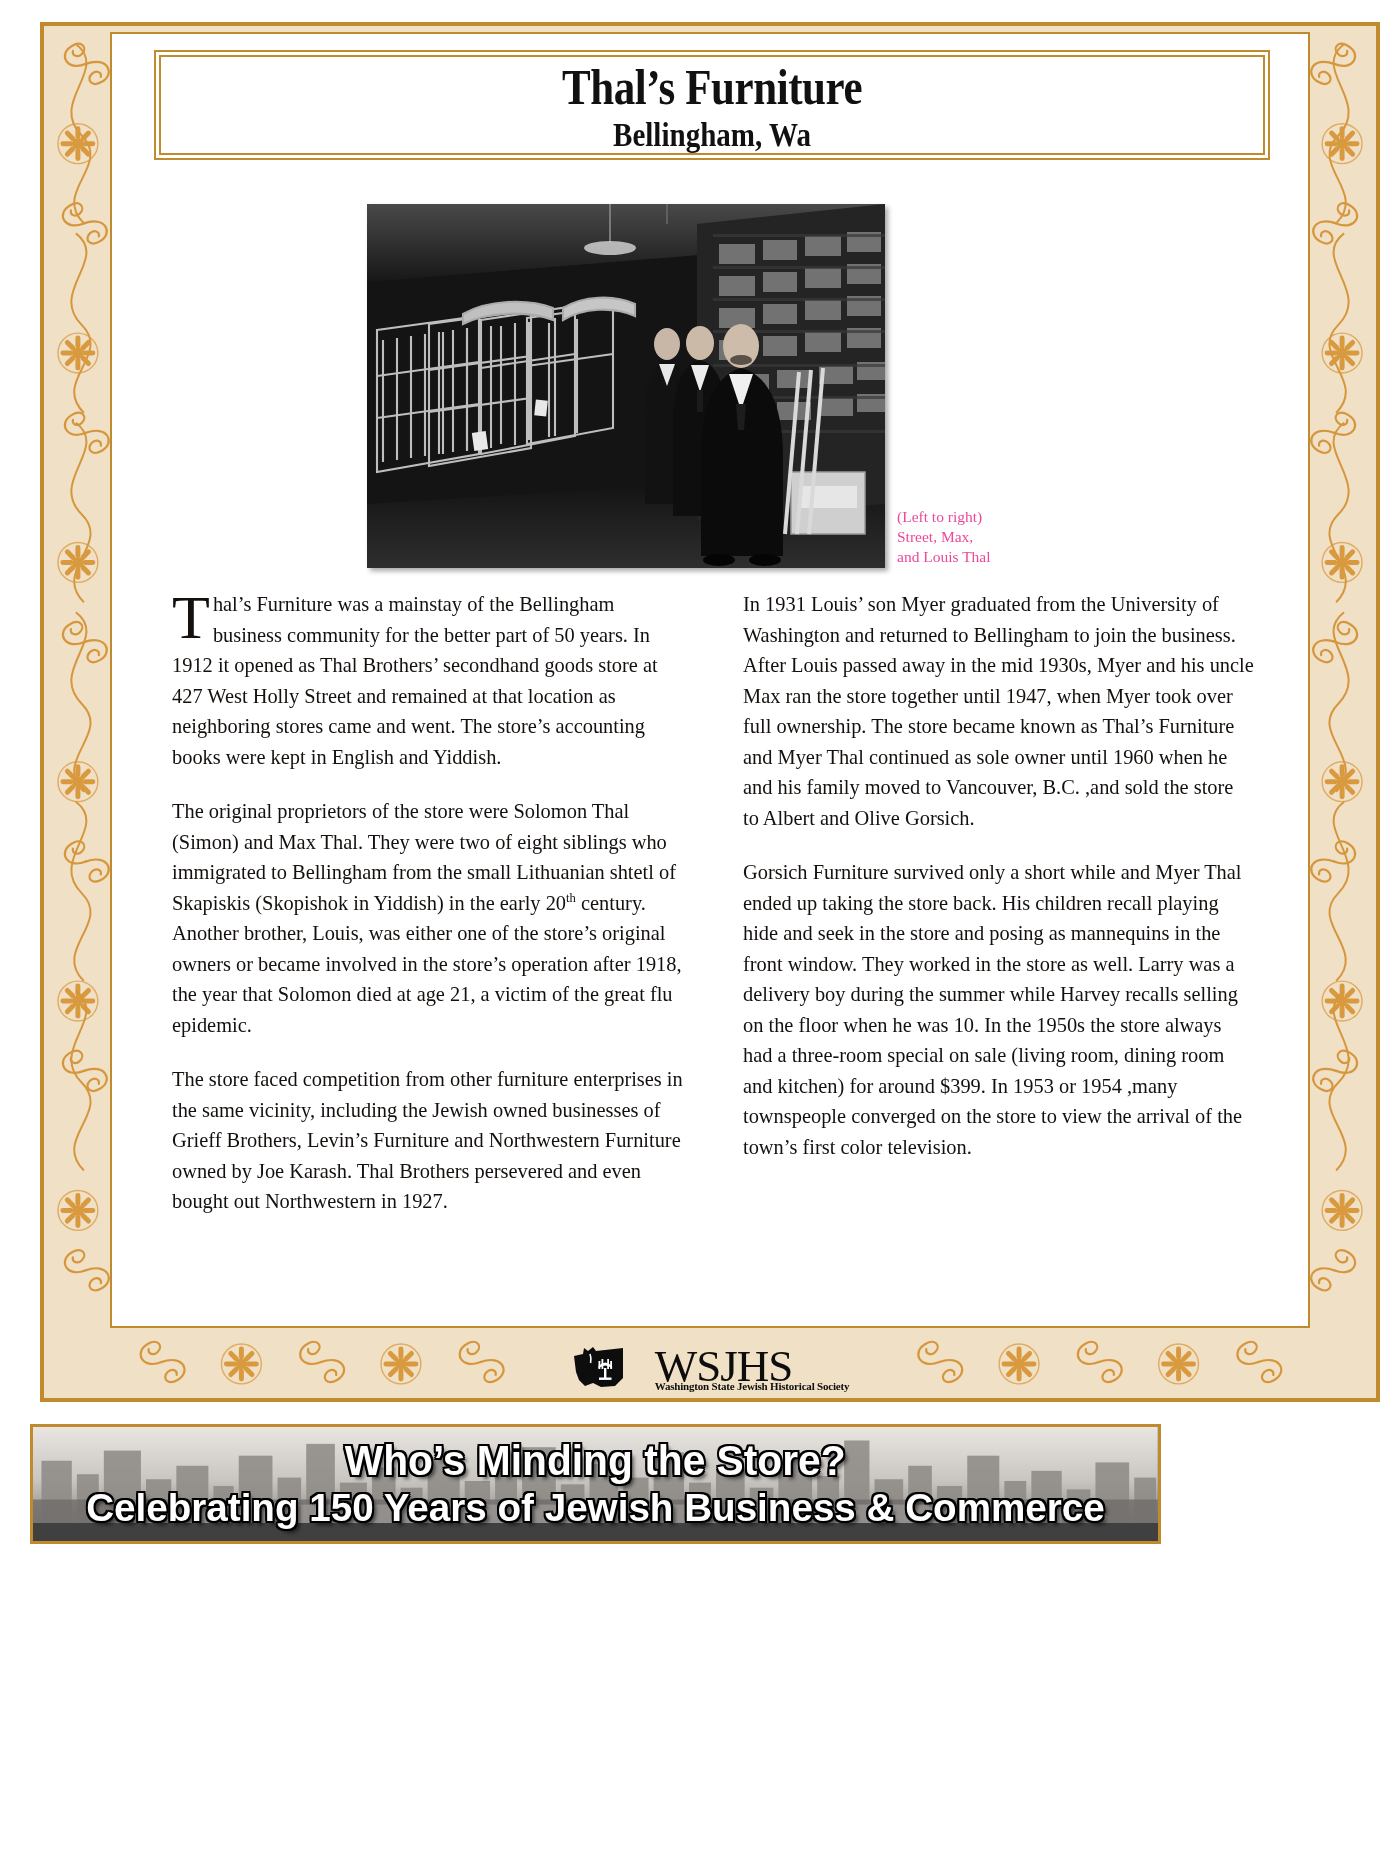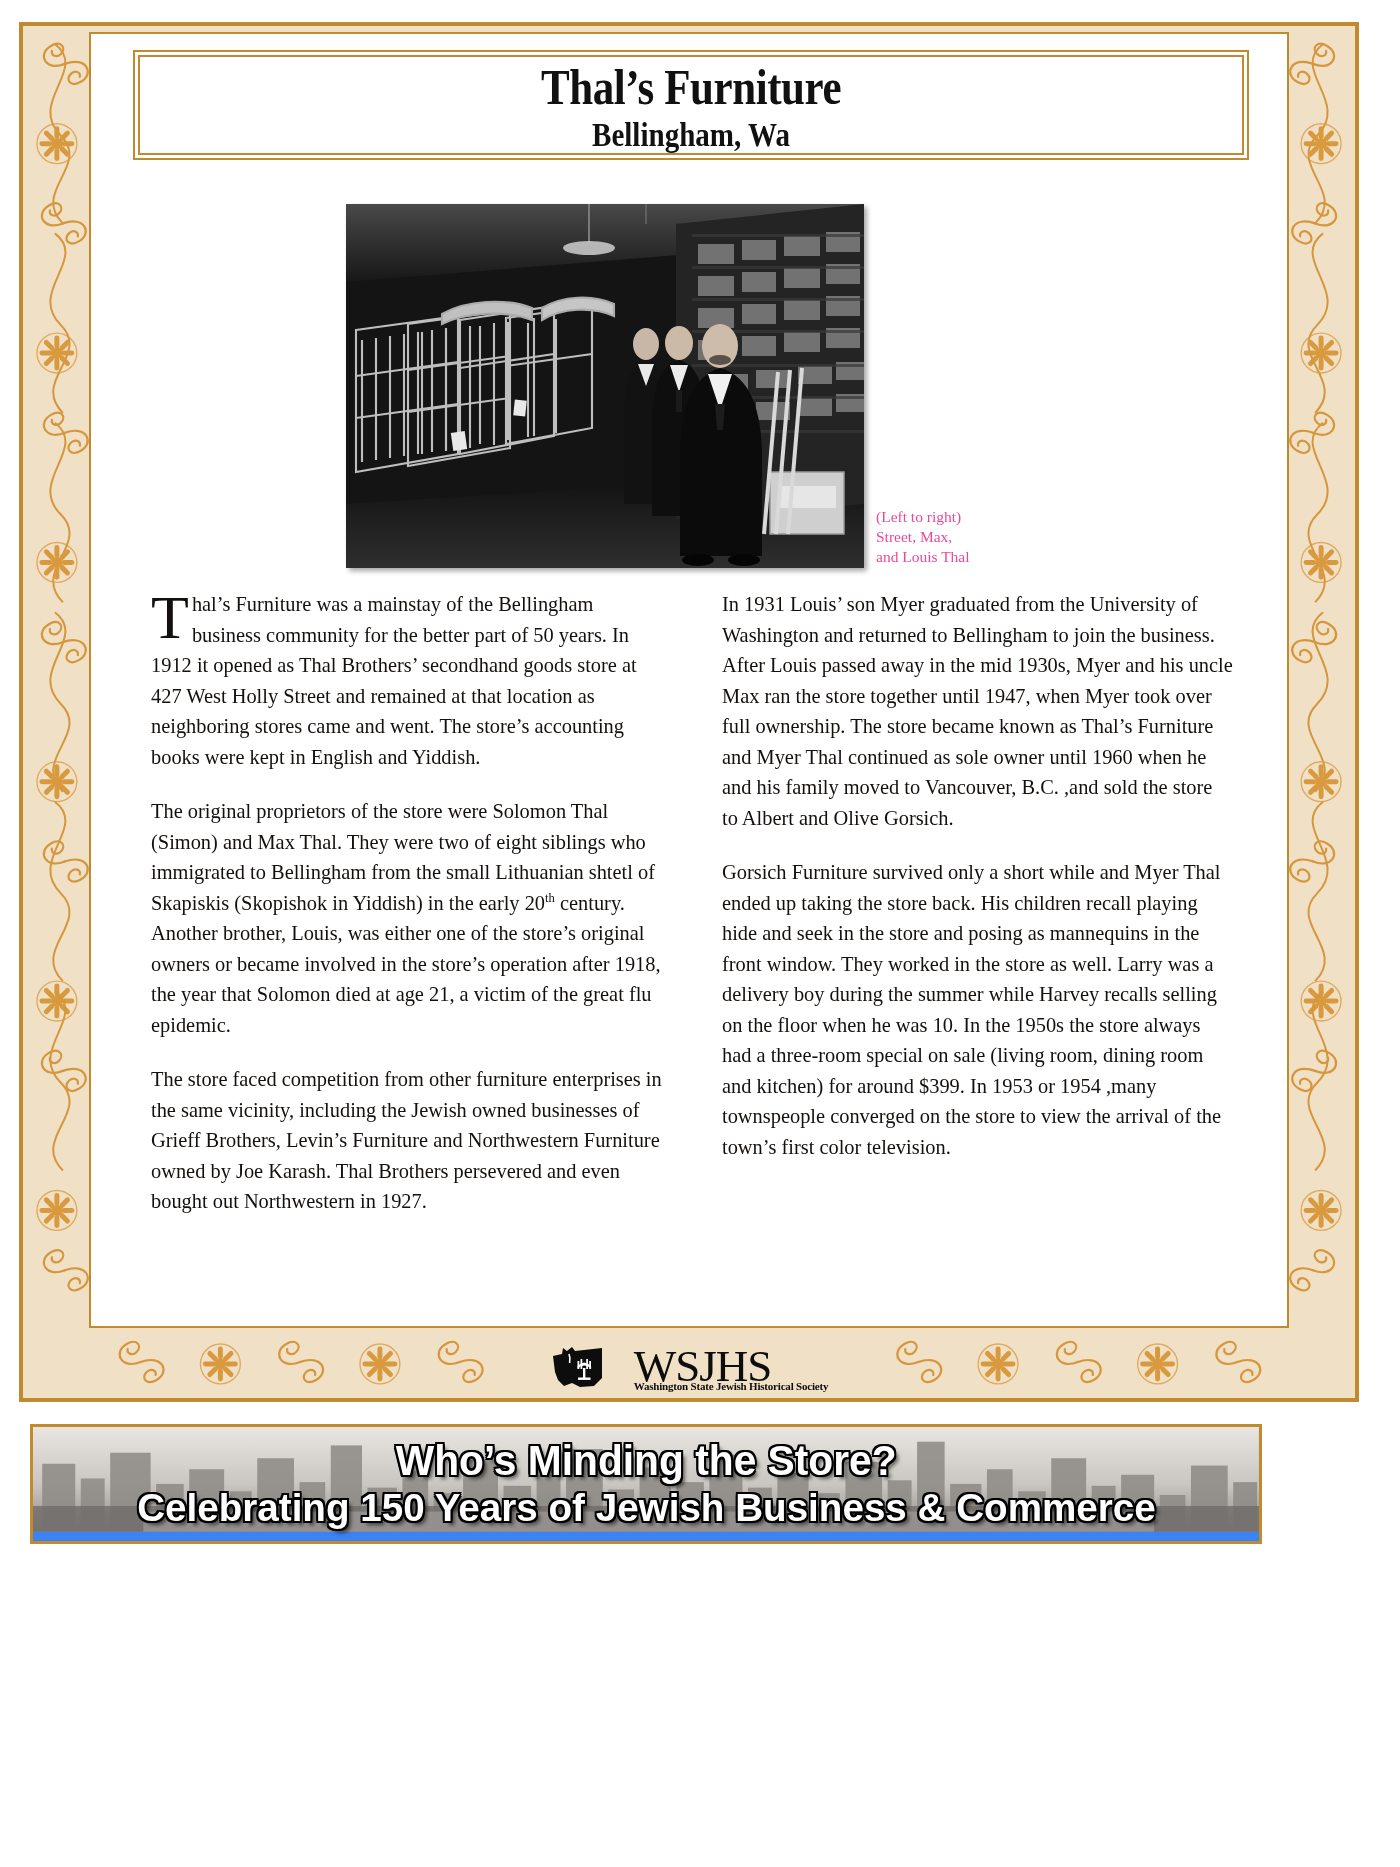--- a/index.html
+++ b/index.html
@@ -11,21 +11,21 @@
     width: 1400px;
     height: 1867px;
     font-family: "Liberation Serif", "DejaVu Serif", serif;
     position: relative;
     overflow: hidden;
   }
 
   
   .poster {
     position: absolute;
-    left: 19px;
+    left: 40px;
     top: 22px;
     width: 1340px;
     height: 1380px;
     box-sizing: border-box;
     border: 2px solid #c08a2e;
     background: #ffffff;
   }
 
   
   .orn-band {
@@ -193,25 +193,25 @@
     display: block;
     margin-top: -8px;
     letter-spacing: -0.2px;
   }
 
   
   .banner {
     position: absolute;
     left: 30px;
     top: 1424px;
-    width: 1232px;
+    width: 1131px;
     height: 120px;
     border: 3px solid #c08a2e;
     box-sizing: border-box;
-    background: #3b82f6;
+    background: #404040;
     overflow: hidden;
     z-index: 8;
   }
   .banner-bg { position:absolute; inset:0; }
   .banner-text {
     position: relative;
     z-index: 3;
     height: 100%;
     display: flex;
     flex-direction: column;

